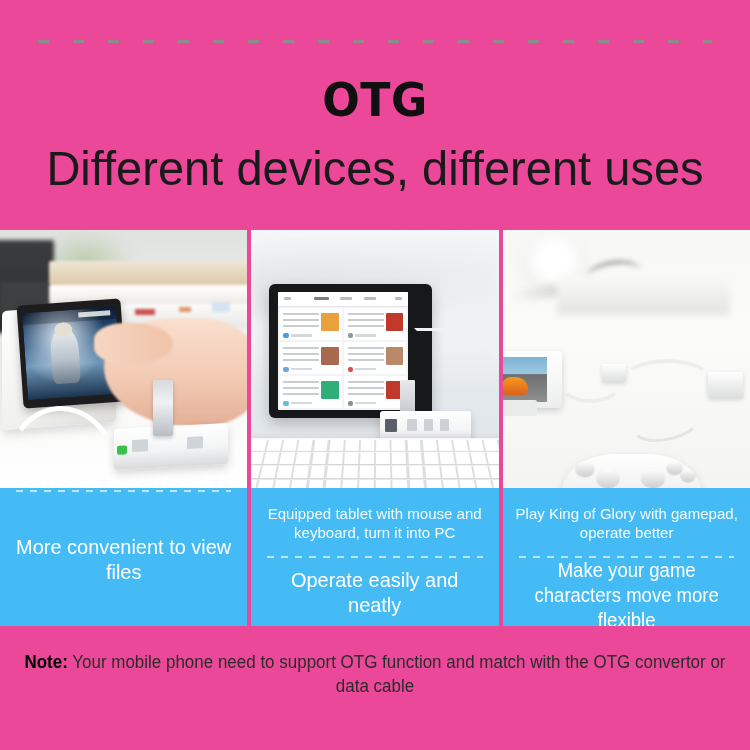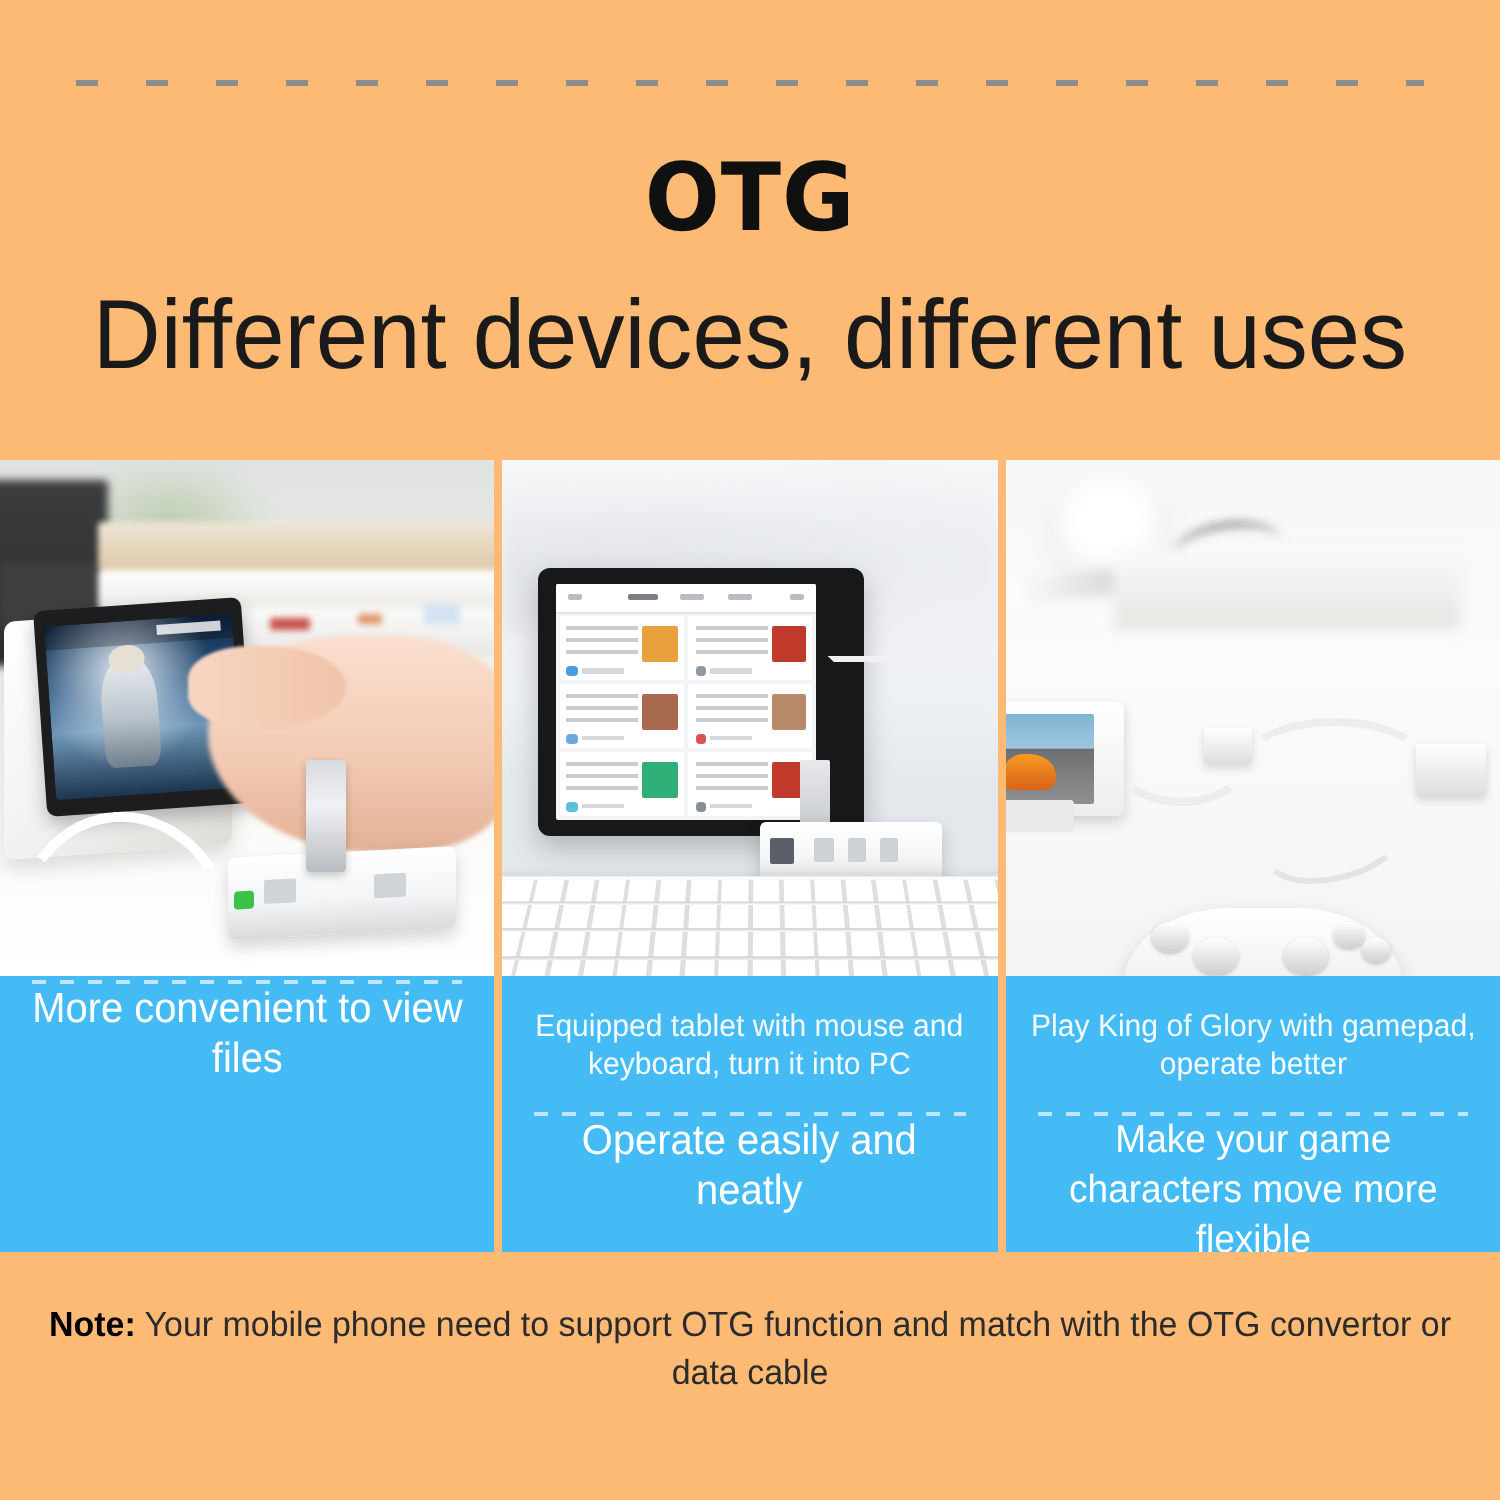--- a/index.html
+++ b/index.html
@@ -12,21 +12,21 @@
     width: 750px;
     height: 750px;
     overflow: hidden;
     font-family: "Liberation Sans", "DejaVu Sans", sans-serif;
     -webkit-font-smoothing: antialiased;
   }
   .page {
     position: relative;
     width: 750px;
     height: 750px;
-    background: #fdba74;
+    background: #ec4899;
   }
 
   
   .top-rule {
     position: absolute;
     left: 38px;
     top: 40px;
     width: 674px;
     height: 3px;
     background-image: repeating-linear-gradient(
@@ -456,21 +456,21 @@
     flex: 0 0 2px;
     margin: 2px 10px 0 10px;
     background-image: repeating-linear-gradient(
       to right,
       #bfe7fb 0px, #bfe7fb 7px,
       rgba(255,255,255,0) 7px, rgba(255,255,255,0) 14px);
   }
   .cap-bottom {
     flex: 1 1 auto;
     display: flex;
-    align-items: flex-start;
+    align-items: center;
     justify-content: center;
   }
   .cap-bottom p {
     margin: 0;
     font-size: 21px;
     line-height: 25px;
     font-weight: 300;
     color: #ffffff;
     transform: scaleX(0.95);
   }

